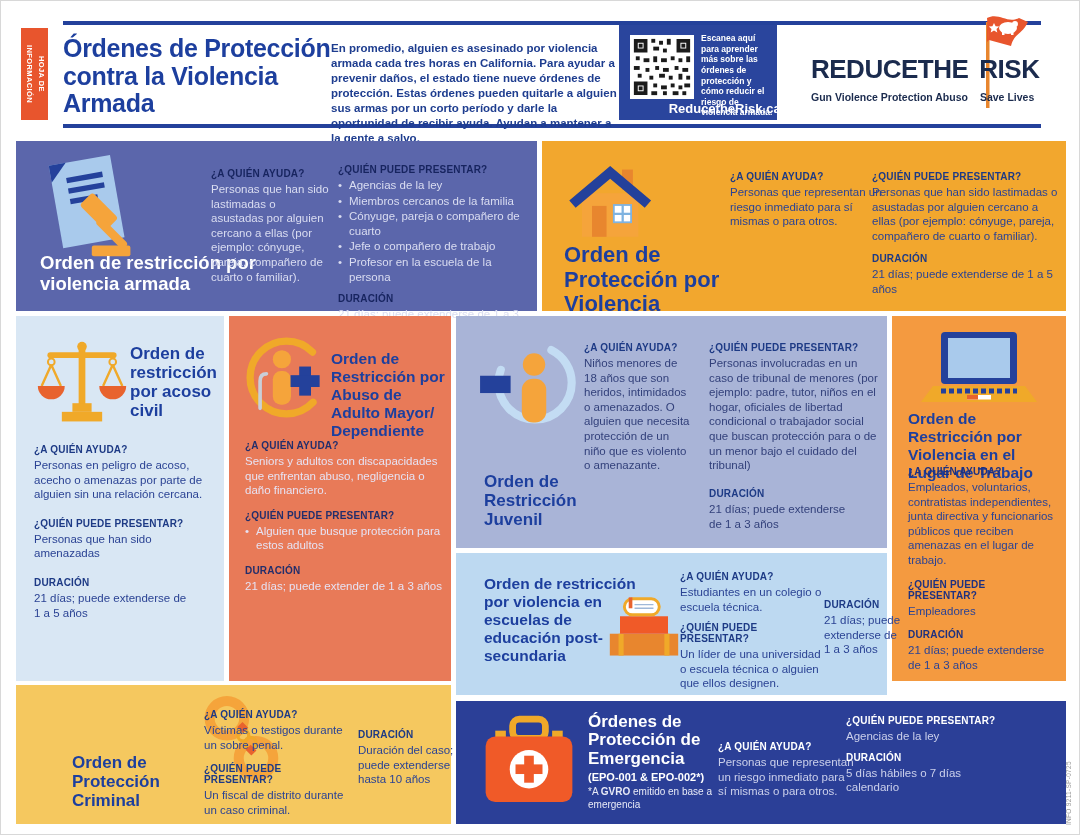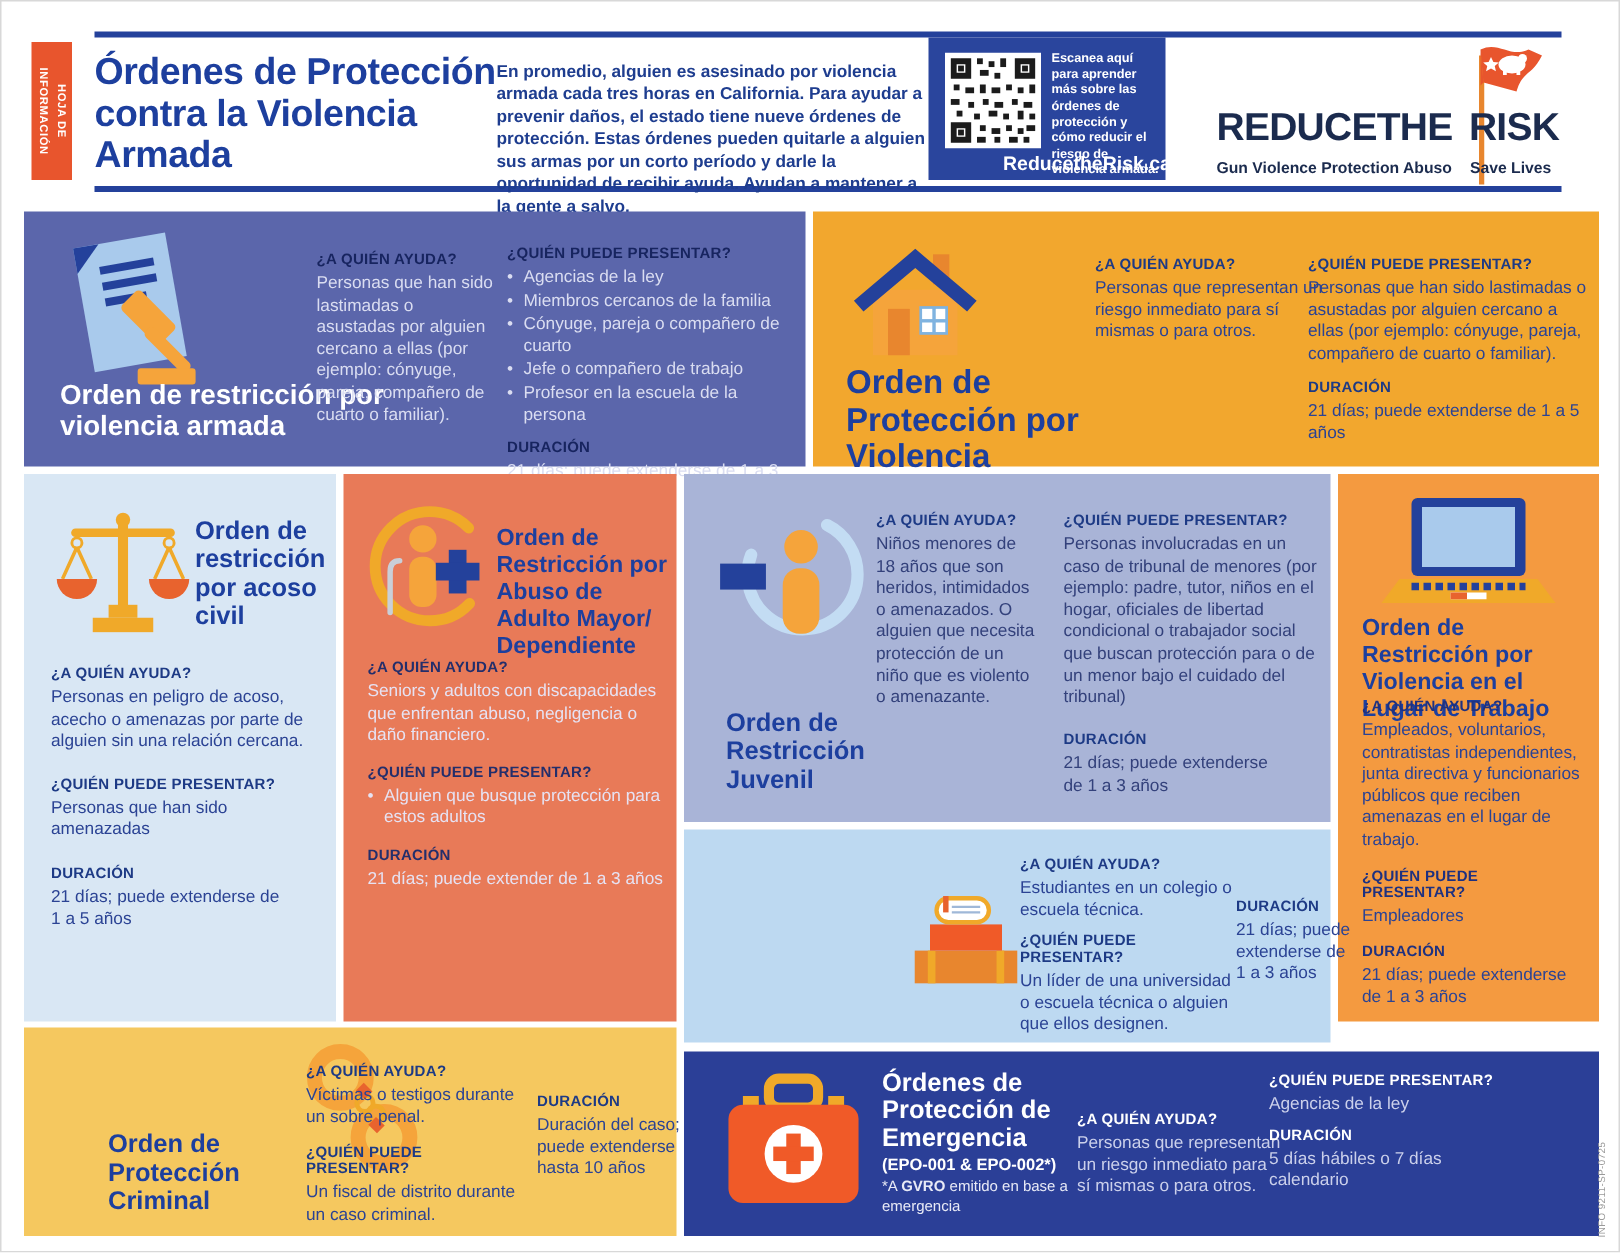--- a/index.html
+++ b/index.html
@@ -23,21 +23,21 @@
   .main-title { position:absolute; left:62px; top:34px; width:278px;
     color:#1D3F9E; font-size:25px; font-weight:bold; line-height:1.1; letter-spacing:-0.3px; }
   .intro { position:absolute; left:330px; top:40px; width:288px;
     color:#1E3D8F; font-size:11.5px; font-weight:bold; line-height:1.3; }
   .qrbox { position:absolute; left:618px; top:24px; width:158px; height:95px; background:#2A459D; }
   .qrtile { position:absolute; left:11px; top:10px; }
   .qrcap { position:absolute; left:82px; top:8px; width:72px; color:#fff;
     font-size:8.5px; font-weight:bold; line-height:1.25; }
   .qrurl { position:absolute; left:0; bottom:4px; width:100%; text-align:center;
     color:#fff; font-size:13px; font-weight:bold;margin-left:40px; }
-  .logo { position:absolute; left:800px; top:26px; width:248px; height:99px; }
+  .logo { position:absolute; left:800px; top:11px; width:248px; height:99px; }
   .brand { position:absolute; left:10px; bottom:26px; color:#1B2B4E; font-size:26px;
     font-weight:bold; letter-spacing:-0.5px; white-space:nowrap; }
   .brand .risk { margin-left:11px; }
   .tagline { position:absolute; left:10px; bottom:8px; color:#1B2B4E; font-size:10.5px;
     font-weight:bold; white-space:nowrap; }
   .tagline .tr { margin-left:12px; }
 
   
   .lbl { font-size:10px; font-weight:bold; letter-spacing:.2px; margin-bottom:3px; color:#1D3A85; }
   .bod { font-size:11.5px; line-height:1.27; color:#2B4394; }
@@ -291,20 +291,21 @@
       <div class="lbl">¿A QUIÉN AYUDA?</div>
       <div class="bod">Empleados, voluntarios, contratistas independientes, junta directiva y funcionarios públicos que reciben amenazas en el lugar de trabajo.</div>
       <div class="lbl" style="margin-top:11px">¿QUIÉN PUEDE PRESENTAR?</div>
       <div class="bod">Empleadores</div>
       <div class="lbl" style="margin-top:11px">DURACIÓN</div>
       <div class="bod">21 días; puede extenderse de 1 a 3 años</div>
     </div>
   </section>
 
   <section class="card c7">
+    <h2 class="abs ttl" style="left:28px;top:22px;width:160px;font-size:15.5px;line-height:1.16">Orden de restricción por violencia en escuelas de educación post-secundaria</h2>
     <svg class="abs" style="left:148px;top:34px" width="80" height="76" viewBox="0 0 110 100">
       <rect x="8" y="62" width="94" height="30" fill="#E8862E"></rect>
       <rect x="20" y="62" width="7" height="30" fill="#F0A929"></rect>
       <rect x="83" y="62" width="7" height="30" fill="#F0A929"></rect>
       <rect x="22" y="38" width="66" height="24" fill="#F05A28"></rect>
       <rect x="28" y="14" width="48" height="22" rx="11" fill="#fff" stroke="#F0A929" stroke-width="4"></rect>
       <path d="M42 22 h26 M42 27 h26" stroke="#9FB8D8" stroke-width="2"></path>
       <rect x="34" y="12" width="5" height="15" fill="#E8632E"></rect>
     </svg>
     <div class="abs" style="left:224px;top:18px;width:146px">

